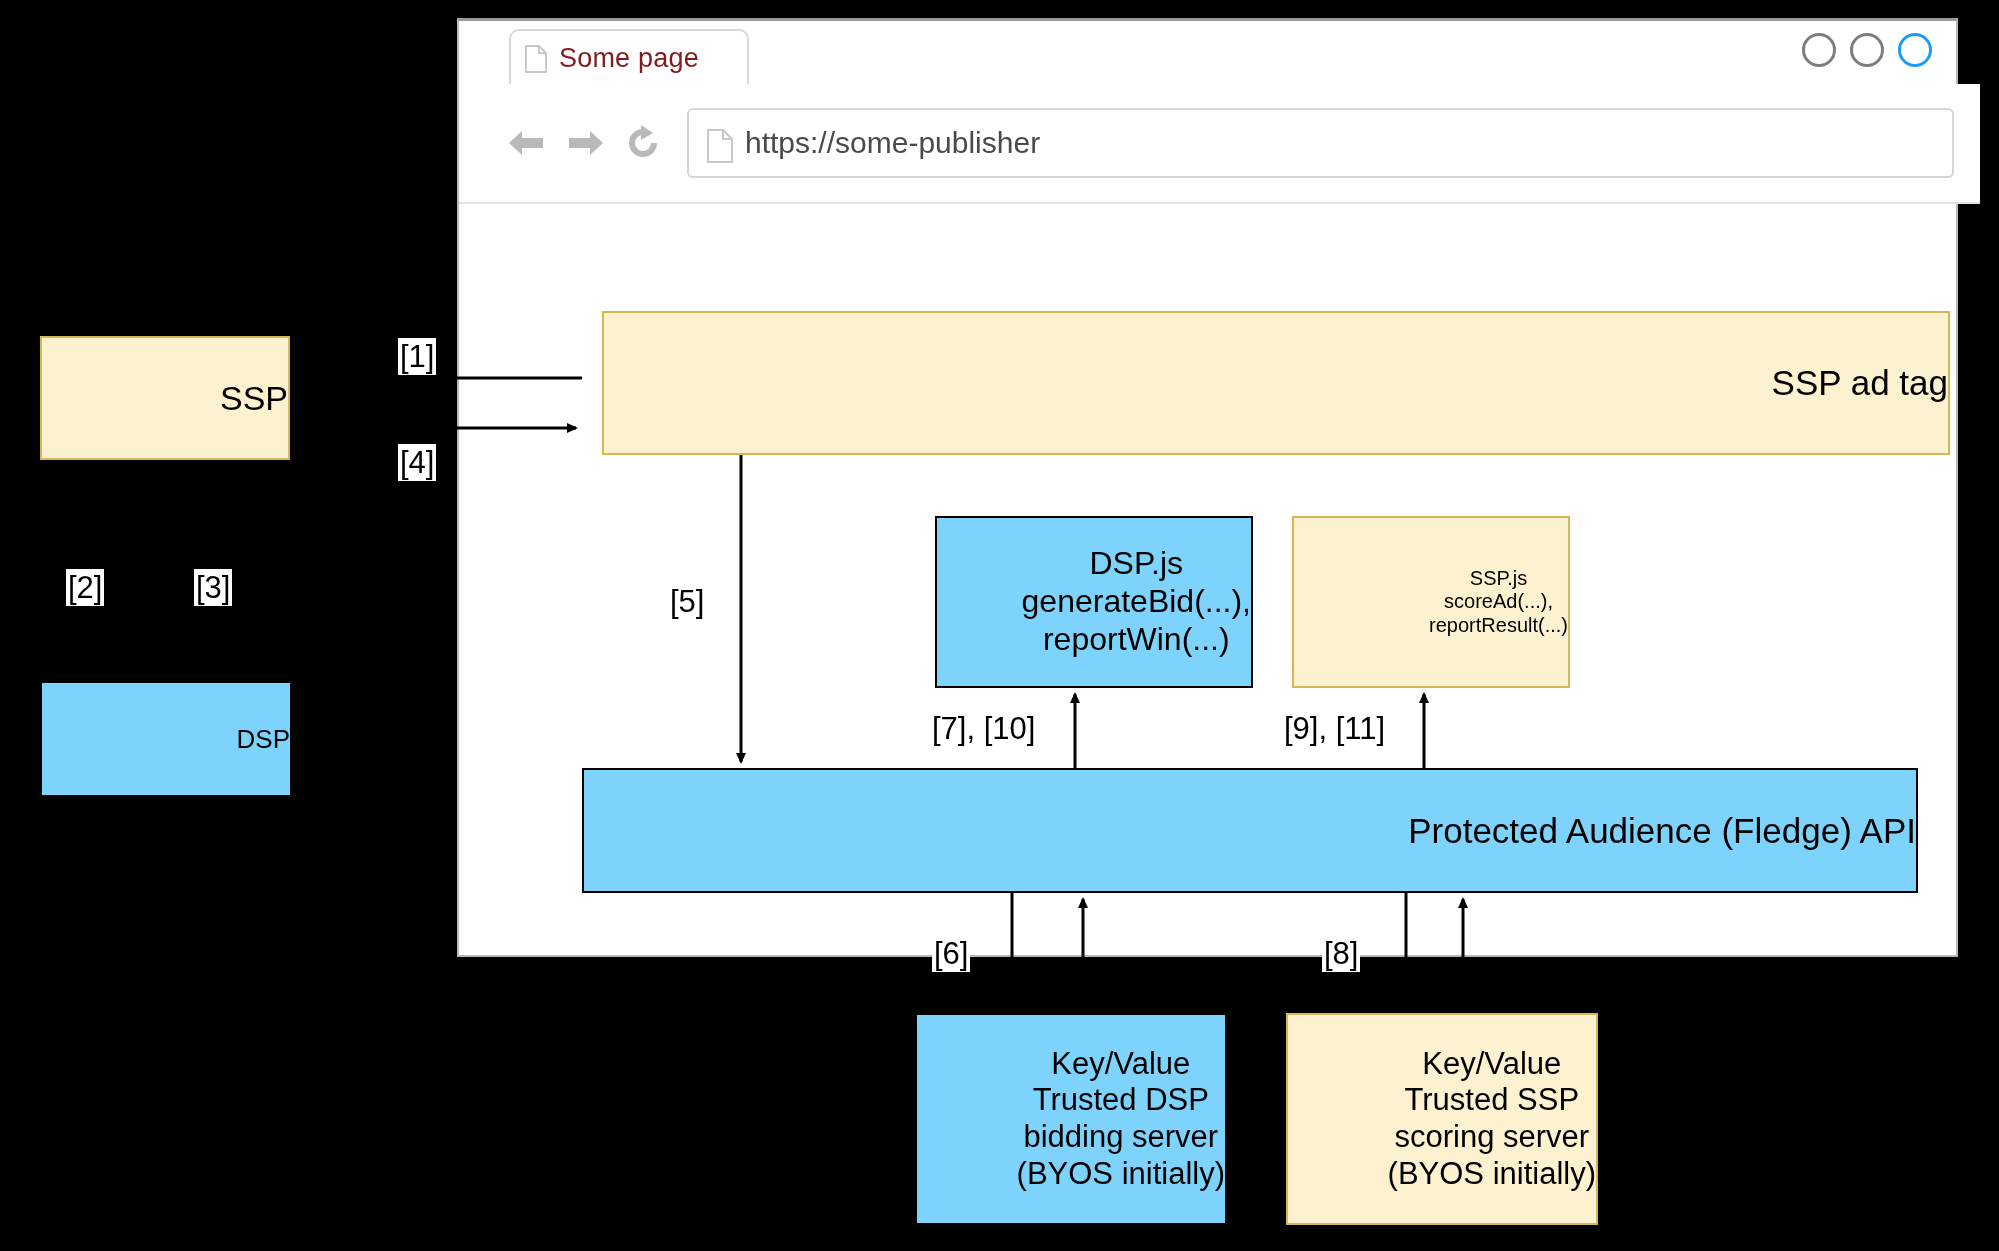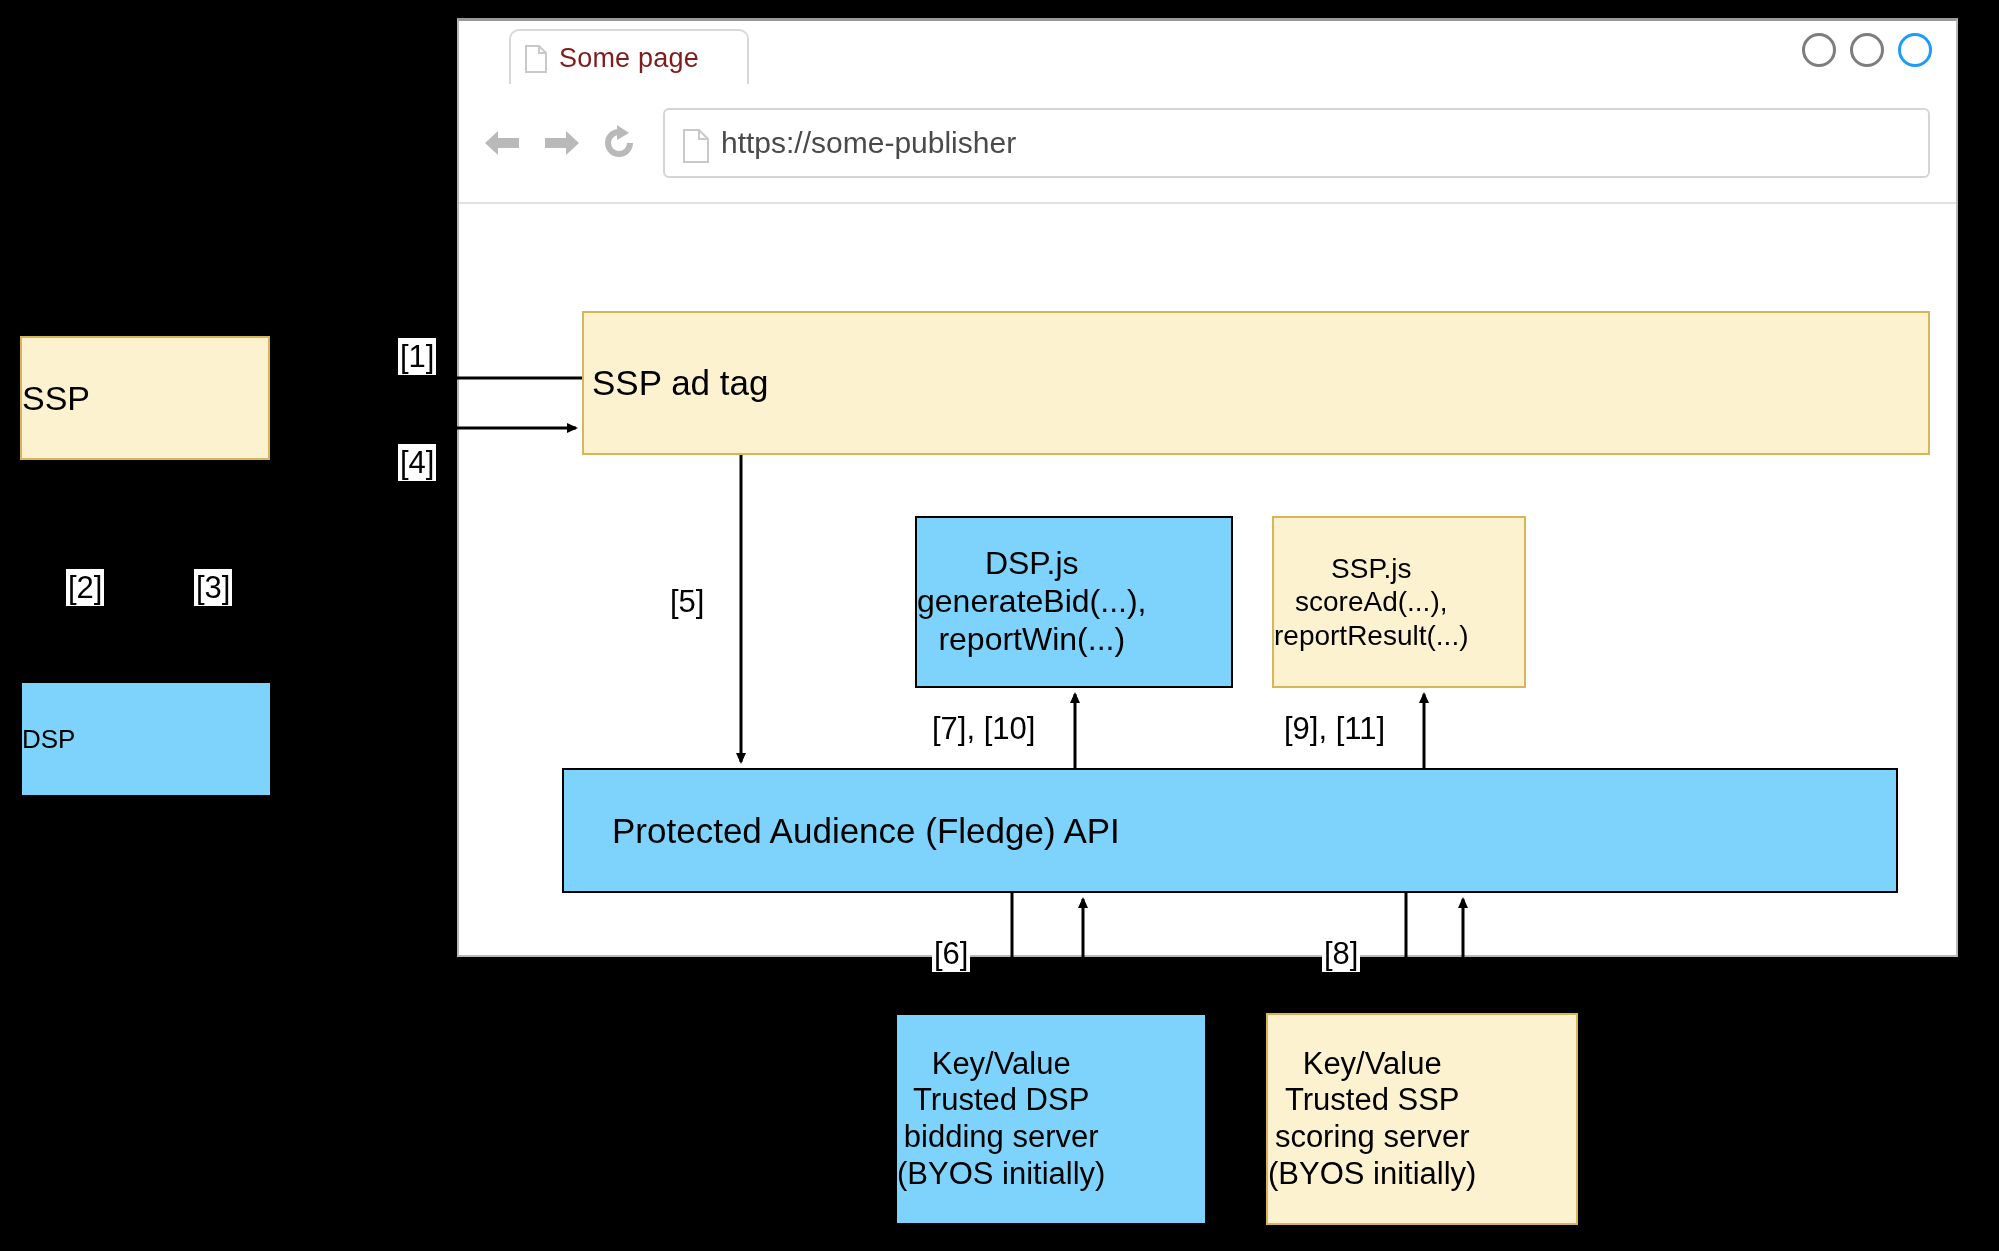--- a/index.html
+++ b/index.html
@@ -46,49 +46,50 @@
     position:absolute;right:24px;top:12px;display:flex;gap:14px;align-items:center;
   }
   .wc{width:34px;height:34px;border-radius:50%;box-sizing:border-box;background:transparent;}
   .wc.gray{border:3px solid #7d7d7d;}
   .wc.blue{border:3px solid #1d9bf8;}
 
   
   #url-row{
     position:absolute;left:0;top:63px;width:100%;height:118px;
     background:#fff;border-bottom:2px solid #e2e2e2;
-    display:flex;align-items:center;
+    display:flex;align-items:center;padding-left:24px;
   }
   #nav-icons{display:flex;align-items:center;gap:14px;margin-left:22px;}
   .nav-ico{width:44px;height:44px;display:block;}
   #url-field{
     margin-left:22px;margin-right:26px;flex:1;height:70px;
     border:2px solid #d5d5d5;border-radius:6px;background:#fff;
     display:flex;align-items:center;padding-left:18px;box-sizing:border-box;
   }
   #url-text{font-size:30px;color:#4a4a4a;margin-left:16px;}
 
   
   .dbox{
     position:absolute;box-sizing:border-box;
-    display:flex;align-items:center;justify-content:flex-start;
+    display:flex;align-items:center;justify-content:flex-end;
     text-align:center;color:#000;
     line-height:1.18;
+    margin-left:20px;
   }
   .dbox.white{background:#7dd3fc;border:2px solid #000000;}
   .dbox.white.noborder{border:none;}
   .dbox.cream{background:#fdf2d0;border:2px solid #d6b656;}
 
   
   #box-ssp{left:20px;top:336px;width:250px;height:124px;font-size:34px;}
   #box-dsp{left:22px;top:683px;width:248px;height:112px;font-size:26px;}
 
   #box-ssp-ad-tag{left:582px;top:311px;width:1348px;height:144px;font-size:35px;padding-left:8px;}
   #box-dsp-js{left:915px;top:516px;width:318px;height:172px;font-size:32px;}
-  #box-ssp-js{left:1272px;top:516px;width:254px;height:172px;font-size:28px;}
+  #box-ssp-js{left:1272px;top:516px;width:278px;height:172px;font-size:20px;}
   #box-fledge-api{left:562px;top:768px;width:1336px;height:125px;font-size:35px;padding-left:48px;}
   #box-kv-dsp{left:895px;top:1013px;width:312px;height:212px;font-size:31px;}
   #box-kv-ssp{left:1266px;top:1013px;width:312px;height:212px;font-size:31px;}
   .dbox .lines{white-space:pre-line;}
 
   
   .step{
     position:absolute;background:#ffffff;color:#000;
     font-size:31px;line-height:1;padding:3px 2px;
     white-space:nowrap;

